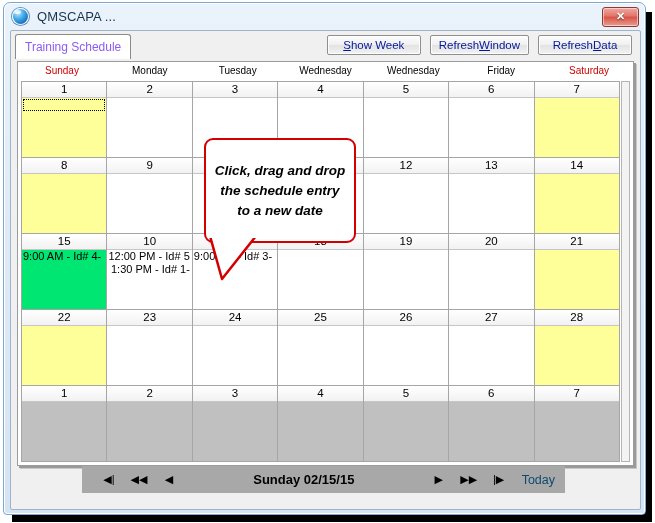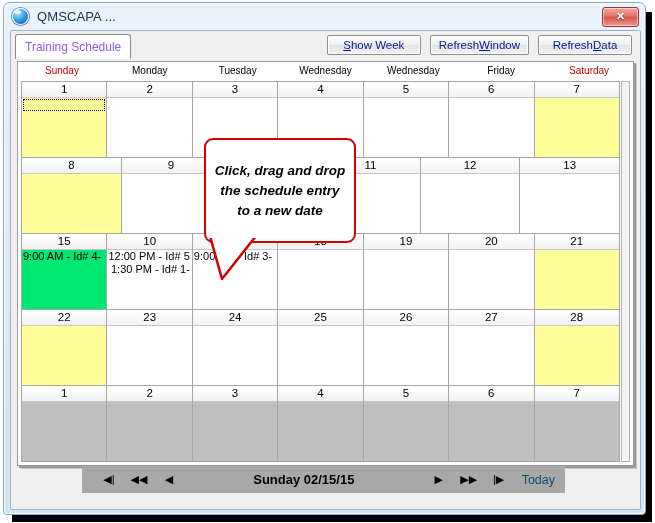--- a/index.html
+++ b/index.html
@@ -428,20 +428,24 @@
                 <div class="daynum">11</div>
                 <div class="dayfill white"></div>
               </div>
               <div class="daycell">
                 <div class="daynum">12</div>
                 <div class="dayfill white"></div>
               </div>
               <div class="daycell">
                 <div class="daynum">13</div>
                 <div class="dayfill white"></div>
+              </div>
+              <div class="daycell">
+                <div class="daynum">14</div>
+                <div class="dayfill yellow"></div>
               </div>
             </div>
             <div class="week">
               <div class="daycell">
                 <div class="daynum">15</div>
                 <div class="dayfill green">
                   <div class="entry">9:00 AM - Id# 4-</div>
                 </div>
               </div>
               <div class="daycell">

